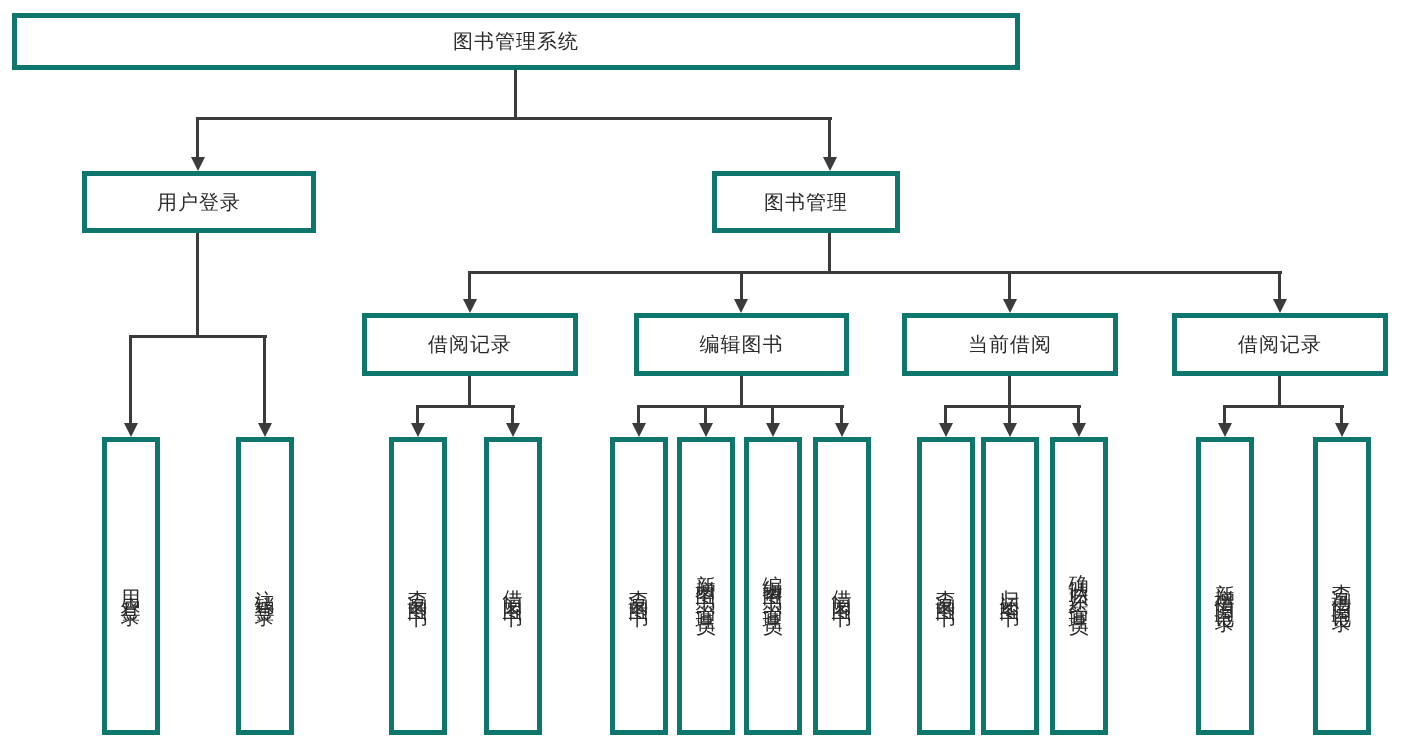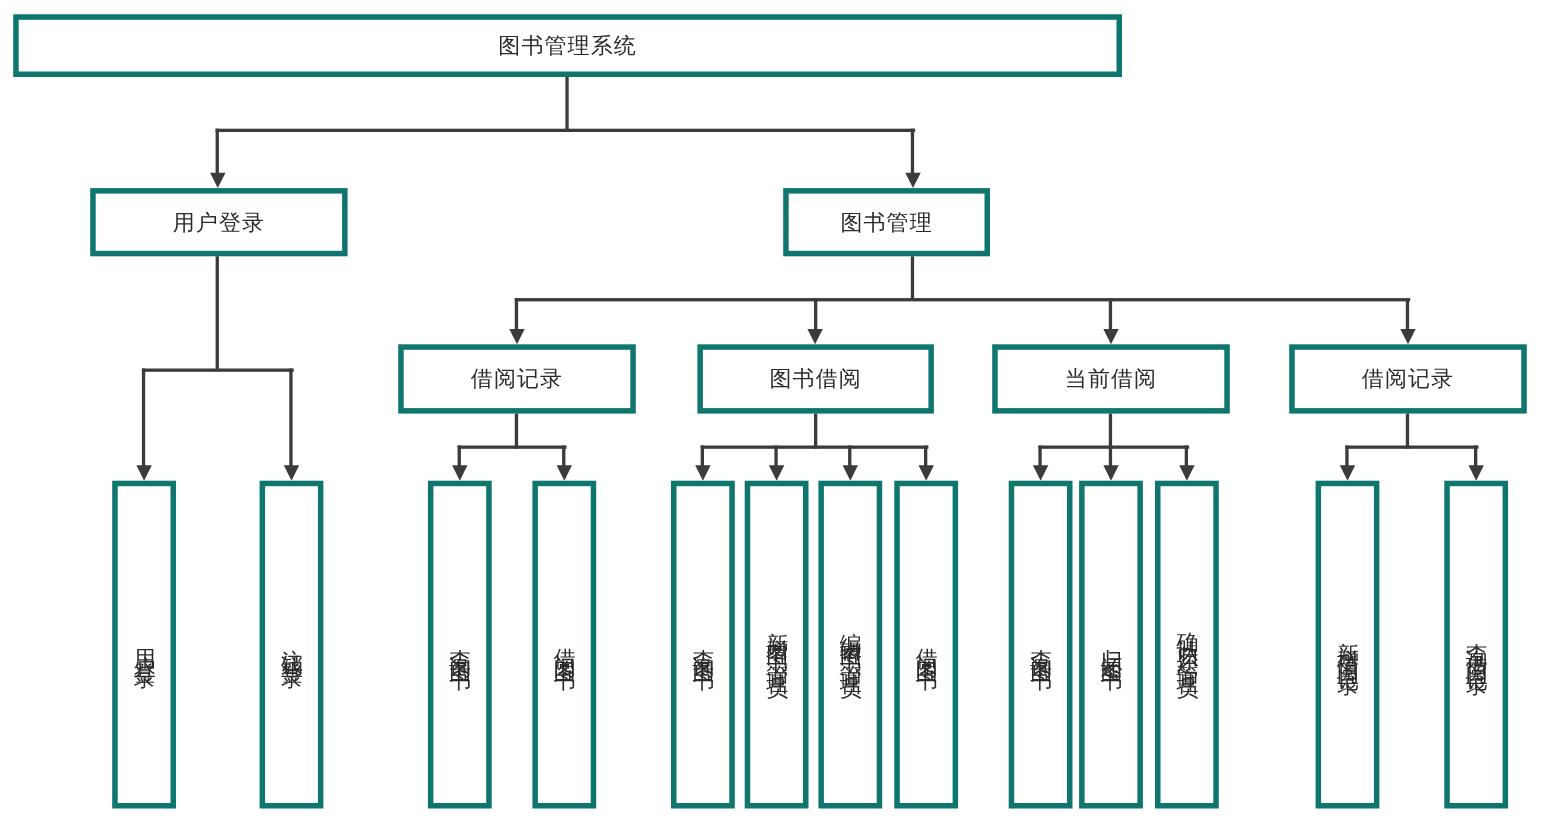--- a/index.html
+++ b/index.html
@@ -87,21 +87,21 @@
   <div class="ah" style="left:734px; top:299px;"></div>
   <div class="vl" style="left:1008px; top:271px; height:29px;"></div>
   <div class="ah" style="left:1003px; top:299px;"></div>
   <div class="vl" style="left:1278px; top:271px; height:29px;"></div>
   <div class="ah" style="left:1273px; top:299px;"></div>
 
   <div class="box" style="left:362px; top:313px; width:216px; height:63px;">
     <span class="hlabel">借阅记录</span>
   </div>
   <div class="box" style="left:634px; top:313px; width:215px; height:63px;">
-    <span class="hlabel">图书借阅</span>
+    <span class="hlabel">编辑图书</span>
   </div>
   <div class="box" style="left:902px; top:313px; width:216px; height:63px;">
     <span class="hlabel">当前借阅</span>
   </div>
   <div class="box" style="left:1172px; top:313px; width:216px; height:63px;">
     <span class="hlabel">借阅记录</span>
   </div>
 
   <div class="vl" style="left:468px; top:376px; height:32px;"></div>
   <div class="hl" style="left:416px; top:405px; width:99px;"></div>

